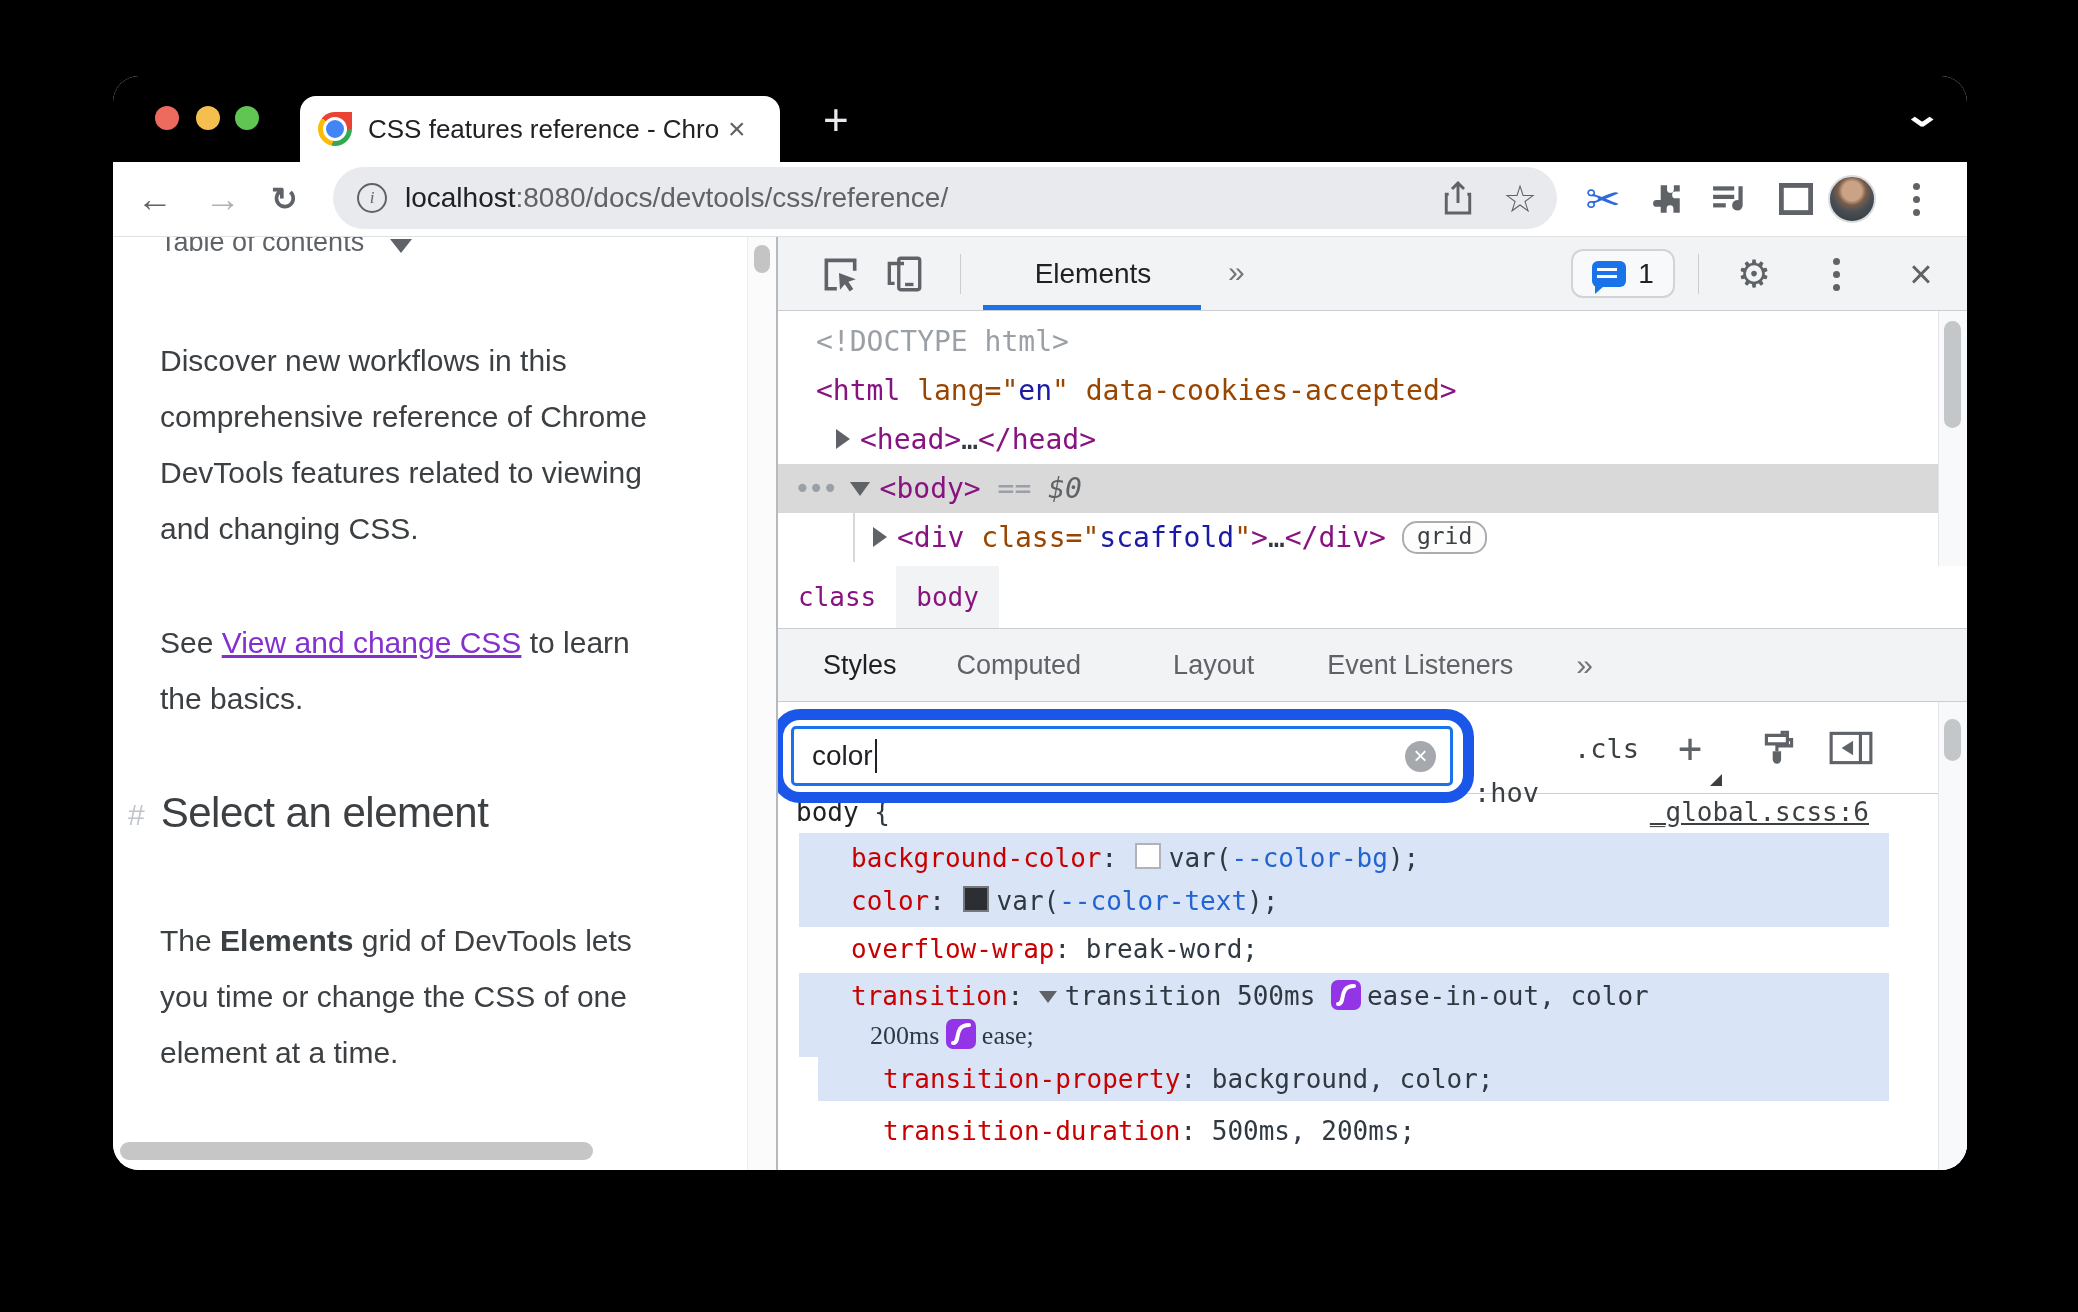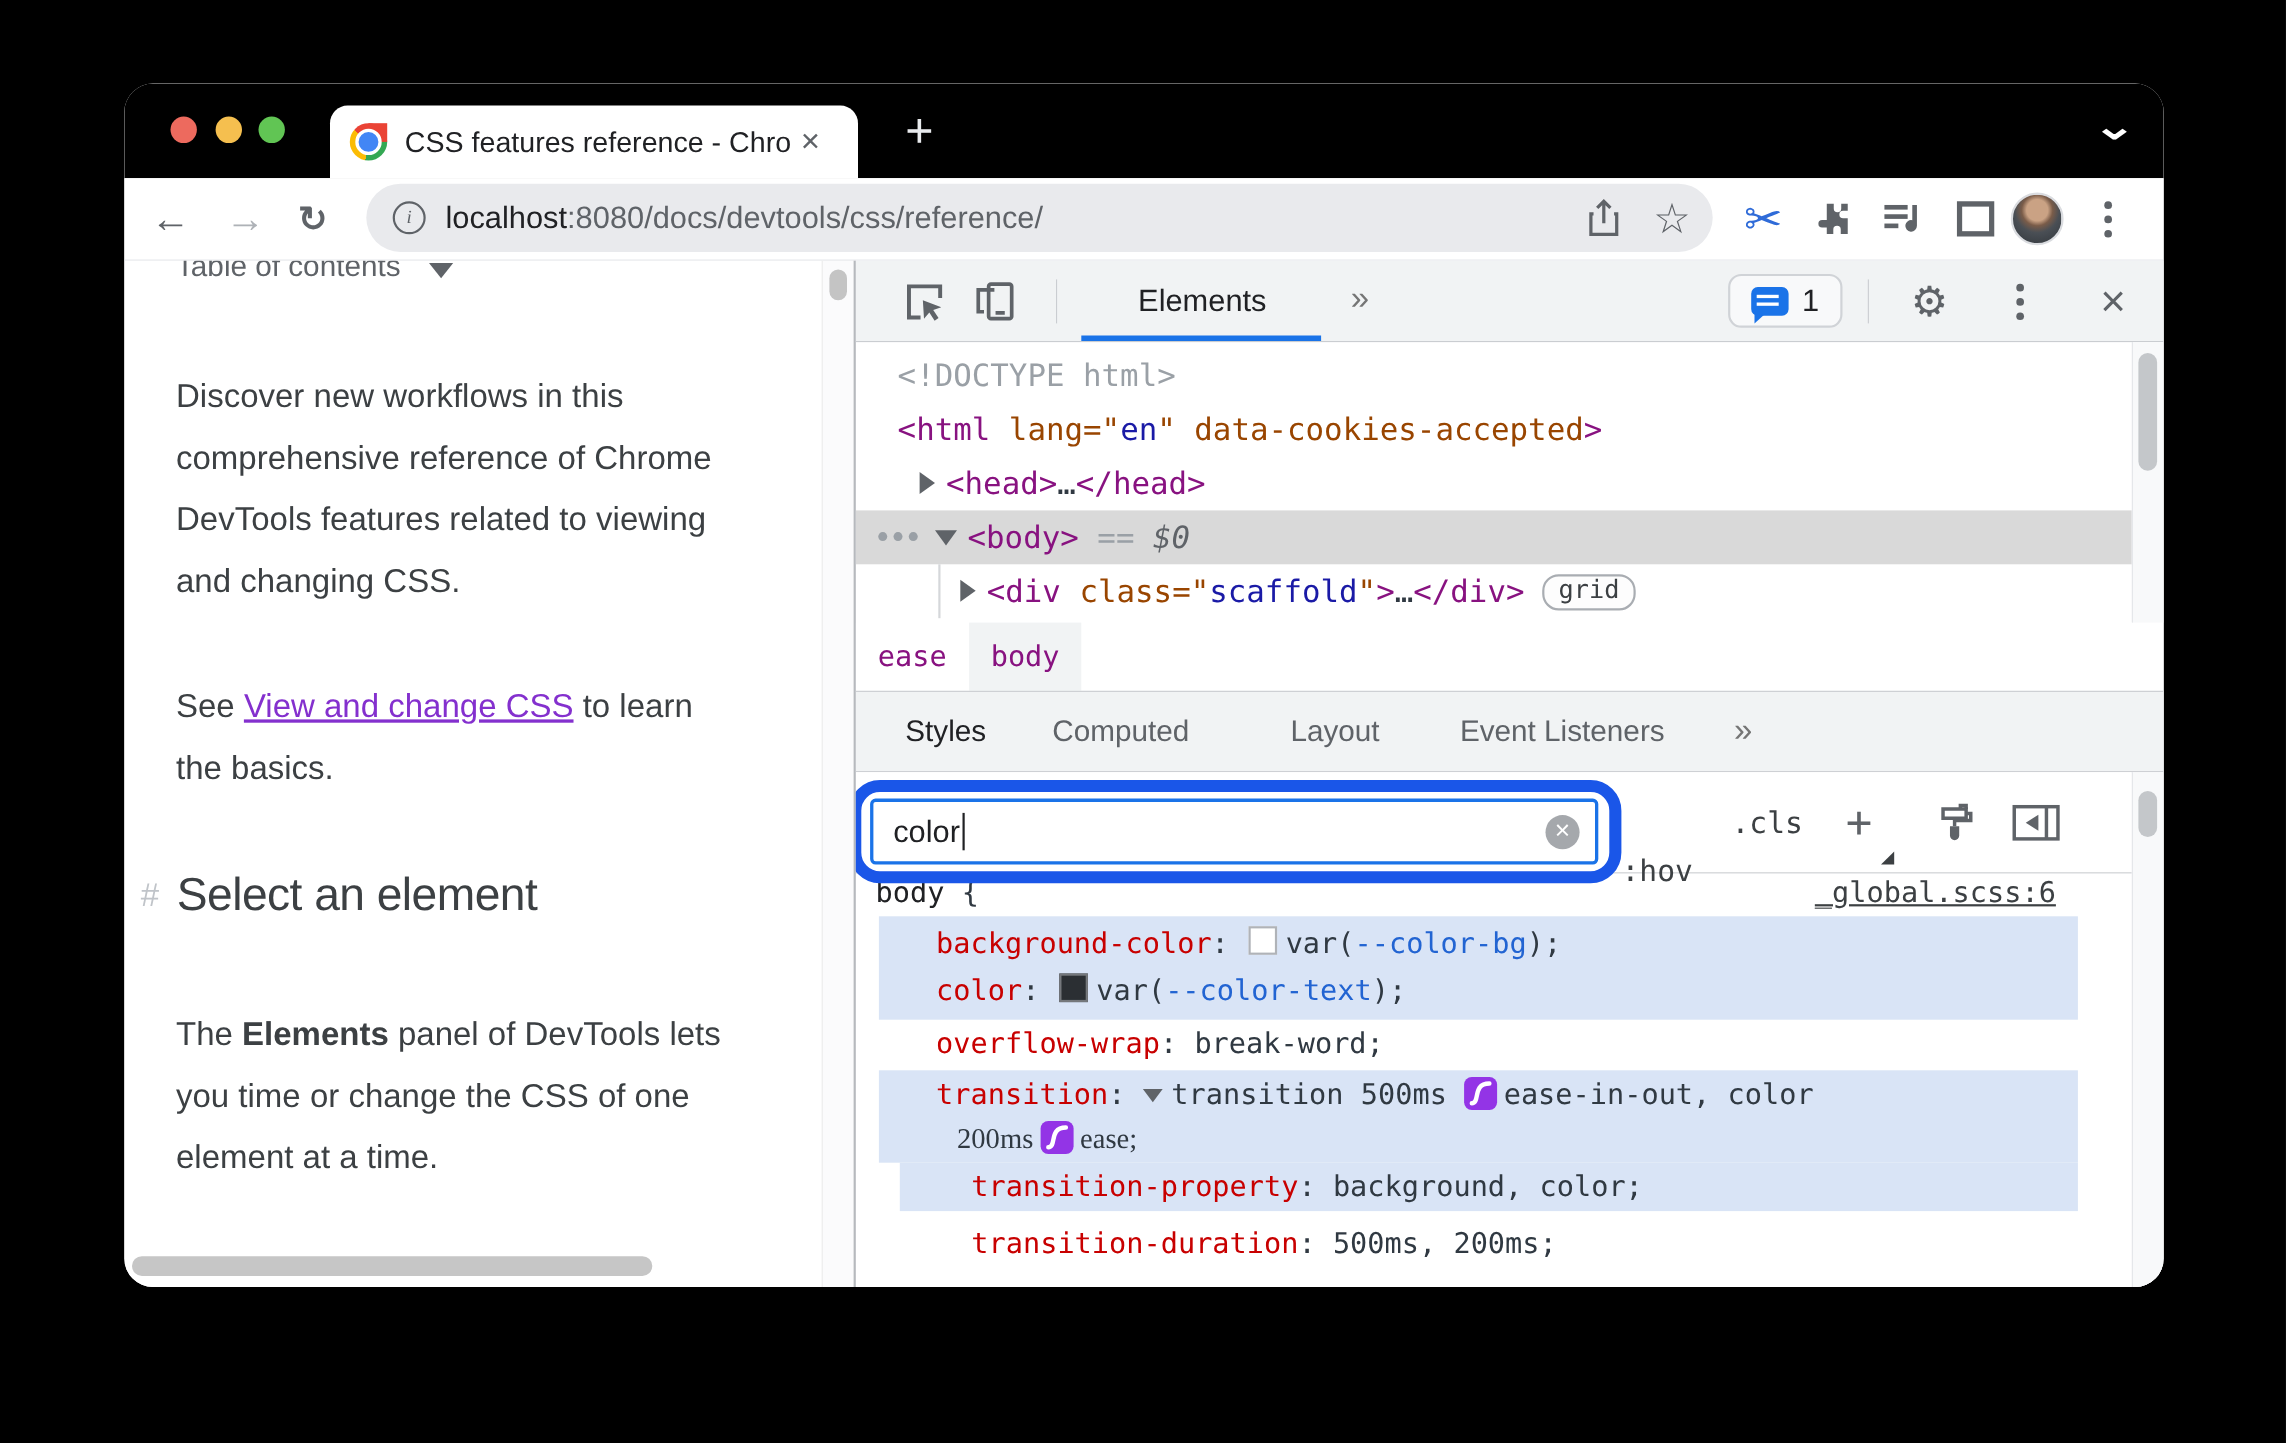--- a/index.html
+++ b/index.html
@@ -195,21 +195,21 @@
       </div>
       <div class="para" style="top:378px;">
         <div><span>See </span><a>View and change CSS</a><span> to learn</span></div>
         <div>the basics.</div>
       </div>
       <div class="h2" style="top:552px;">
         <span class="hash">#</span>
         <span class="txt">Select an element</span>
       </div>
       <div class="para" style="top:676px;">
-        <div><span>The </span><b>Elements</b><span> panel of DevTools lets</span></div>
+        <div><span>The </span><b>Elements</b><span> grid of DevTools lets</span></div>
         <div>you time or change the CSS of one</div>
         <div>element at a time.</div>
       </div>
       <div class="hscroll"></div>
     </div>
 
     <div class="page-scroll">
         <div class="thumb"></div>
       </div>
 
@@ -256,21 +256,21 @@
         <div class="dom-line pl-a"><span class="tok-tag">&lt;html</span><span class="tok-attr"> lang=</span><span class="tok-q">"</span><span class="tok-val">en</span><span class="tok-q">"</span><span class="tok-attr"> data-cookies-accepted</span><span class="tok-tag">&gt;</span></div>
         <div class="dom-line pl-b"><span class="icon-tri-right"></span><span class="tok-tag">&lt;head&gt;</span><span class="tok-text">…</span><span class="tok-tag">&lt;/head&gt;</span></div>
         <div class="dom-line pl-c sel"><span class="tok-dots">•••</span><span class="icon-tri-down"></span><span class="tok-tag">&lt;body&gt;</span><span class="tok-dim"> == </span><span class="tok-dollar">$0</span></div>
         <div class="dom-line pl-d"><span class="icon-guide"></span><span class="icon-tri-right"></span><span class="tok-tag">&lt;div</span><span class="tok-attr"> class=</span><span class="tok-q">"</span><span class="tok-val">scaffold</span><span class="tok-q">"</span><span class="tok-tag">&gt;</span><span class="tok-text">…</span><span class="tok-tag">&lt;/div&gt;</span><span class="icon-badge">grid</span></div>
       </div>
       <div class="dom-scroll">
           <div class="thumb"></div>
         </div>
 
       <div class="crumbs">
-        <div class="crumb">ease</div>
+        <div class="crumb">class</div>
         <div class="crumb active">body</div>
       </div>
 
       <div class="stylebar">
         <div class="stab active" style="margin-left:45px;">Styles</div>
         <div class="stab" style="margin-left:60px;">Computed</div>
         <div class="stab" style="margin-left:92px;">Layout</div>
         <div class="stab" style="margin-left:73px;">Event Listeners</div>
         <div class="more" style="margin-left:63px;">»</div>
       </div>

